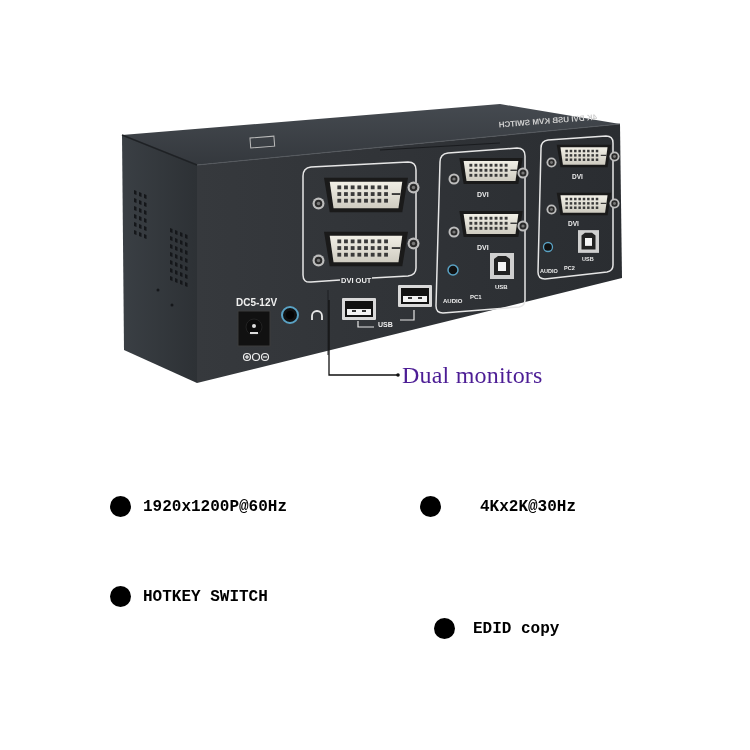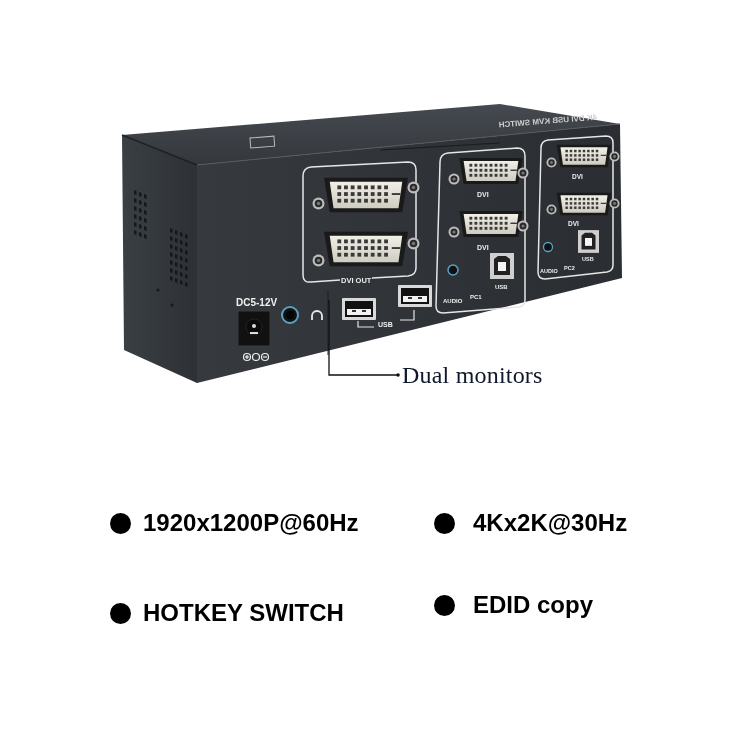--- a/index.html
+++ b/index.html
@@ -1,31 +1,31 @@
 <!DOCTYPE html>
 <html><head>
   <meta charset="utf-8">
   <style>
     html, body { margin: 0; padding: 0; background: #ffffff; }
     body { width: 750px; height: 750px; position: relative; overflow: hidden; font-family: "Liberation Serif", serif; }
     .product { position: absolute; left: 0; top: 0; width: 750px; height: 420px; }
     .callout-label {
       position: absolute; left: 402px; top: 362px;
-      font-family: "Liberation Serif", serif; font-size: 24px; color: #0f172a;
+      font-family: "Liberation Serif", serif; font-size: 24px; color: #4c1d95;
       letter-spacing: 0.2px;
     }
     .feature {
       position: absolute; display: flex; align-items: center;
-      font-family: Liberation Sans, sans-serif; font-weight: bold; font-size: 24px; color: #000; margin-top: 13px;
+      font-family: Liberation Mono, monospace; font-weight: bold; font-size: 16px; color: #000;
     }
     .bullet { width: 21px; height: 21px; border-radius: 50%; background: #000; margin-right: 12px; flex: none; }
     .f1 { left: 110px; top: 496px; }
-    .f2 { left: 434px; top: 496px; }
+    .f2 { left: 420px; top: 496px; gap: 21px; }
     .f3 { left: 110px; top: 586px; text-align: right; }
-    .f4 { left: 434px; top: 578px; text-align: right; }
+    .f4 { left: 434px; top: 618px; text-align: right; }
     .f2 .bullet, .f4 .bullet { margin-right: 18px; }
     svg text { font-family: "Liberation Sans", sans-serif; font-weight: bold; }
   </style>
 </head>
 <body>
 
 <div class="product">
   <svg width="750" height="420" viewBox="0 0 750 420" xmlns="http://www.w3.org/2000/svg">
     <defs>
       <linearGradient id="topG" x1="0" y1="0" x2="0" y2="1">

